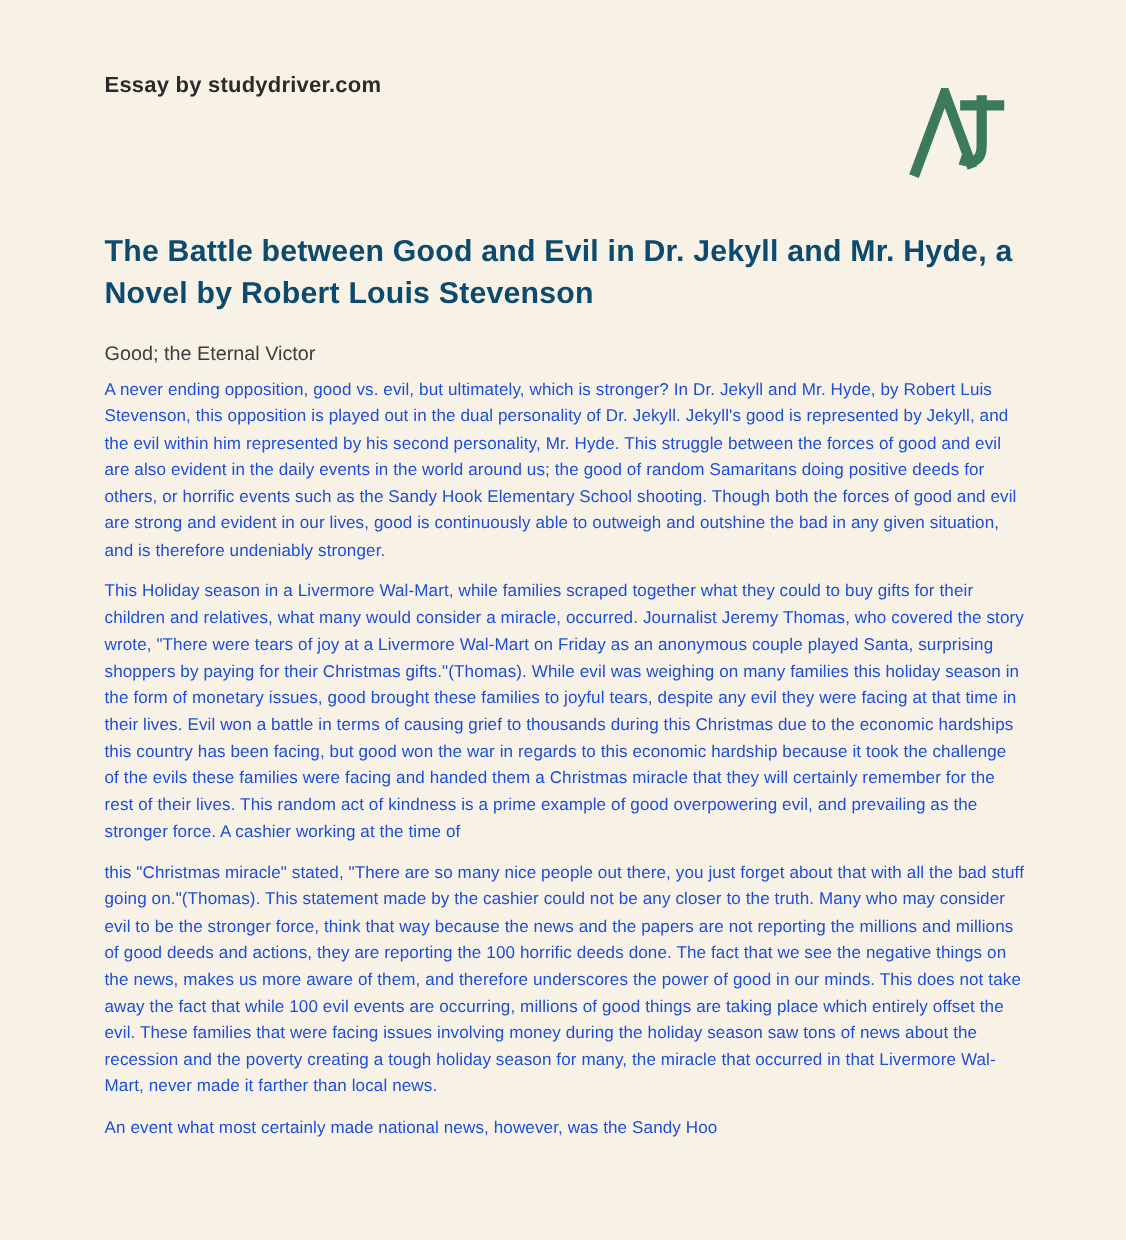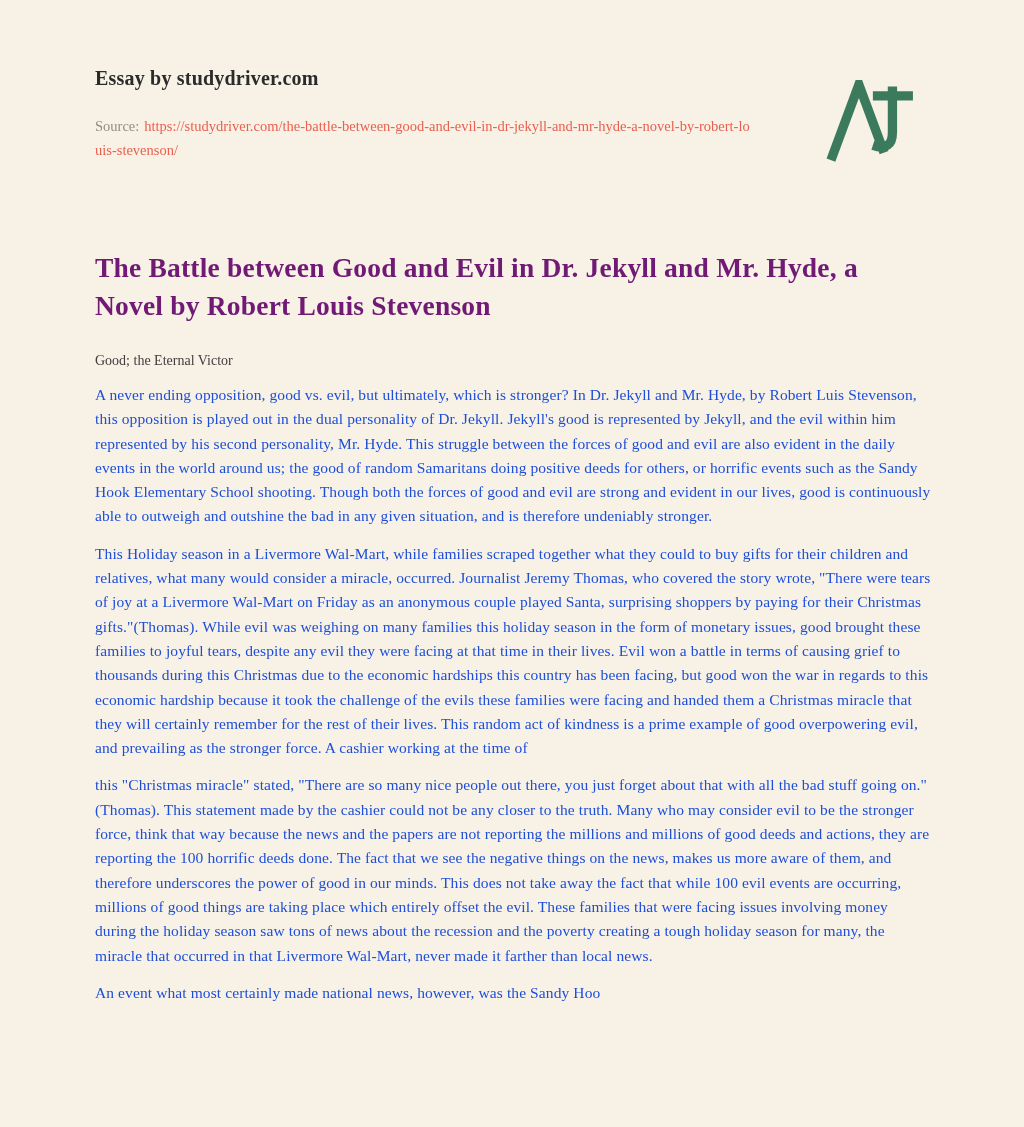--- a/index.html
+++ b/index.html
@@ -8,21 +8,20 @@
     background: #f8f2e6;
     font-family: "Liberation Sans", "DejaVu Sans", sans-serif;
     color: #4b4b4b;
     overflow: hidden;
   }
   .page {
     position: relative;
     width: 1024px;
     height: 1127px;
     padding: 66px 92px 0 95px;
-    font-family: Liberation Serif, serif;
   }
   .byline {
     font-size: 20px;
     line-height: 24px;
     font-weight: 700;
     color: #2b2b2b;
     letter-spacing: 0.2px;
   }
   .source {
     margin-top: 24px;
@@ -40,54 +39,51 @@
   }
   .logo {
     position: absolute;
     top: 80px;
     right: 108px;
     width: 90px;
     height: 82px;
   }
   .logo svg { width: 100%; height: 100%; display: block; }
   .title {
-    margin-top: 87px;
+    margin-top: 119px;
     max-width: 845px;
     font-size: 27.5px;
     line-height: 38px;
     font-weight: 600;
-    color: #701a75;
+    color: #0c4a6e;
     letter-spacing: 0.2px;
   }
   .subtitle {
     margin-top: 27px;
-    font-size: 14px;
+    font-size: 18px;
     line-height: 18px;
     color: #3d3d3d;
   }
   .body { margin-top: 5px; max-width: 840px; }
   .body p {
     margin-top: 13px;
     font-size: 15.5px;
     line-height: 24.3px;
     color: #1d4ed8;
     letter-spacing: 0.1px;
   }
 </style>
 </head>
 <body>
 
 <div class="page">
 
   <header>
     <div class="byline">Essay by studydriver.com</div>
 
-    <div class="source">
-      <span class="source-label">Source:</span><a class="source-url" href="#">https://studydriver.com/the-battle-between-good-and-evil-in-dr-jekyll-and-mr-hyde-a-novel-by-robert-louis-stevenson/</a>
-    </div>
 
     <div class="logo">
       <svg viewBox="0 0 96 88" aria-hidden="true">
         <g fill="none" stroke="#3c7a5e" stroke-width="10" stroke-linecap="butt">
           <path d="M5 86 L35 5 L62 78"></path>
           <path d="M71 7 L71 56 Q71 77 50 70"></path>
           <path d="M50 17 L93 17"></path>
         </g>
       </svg>
     </div>

